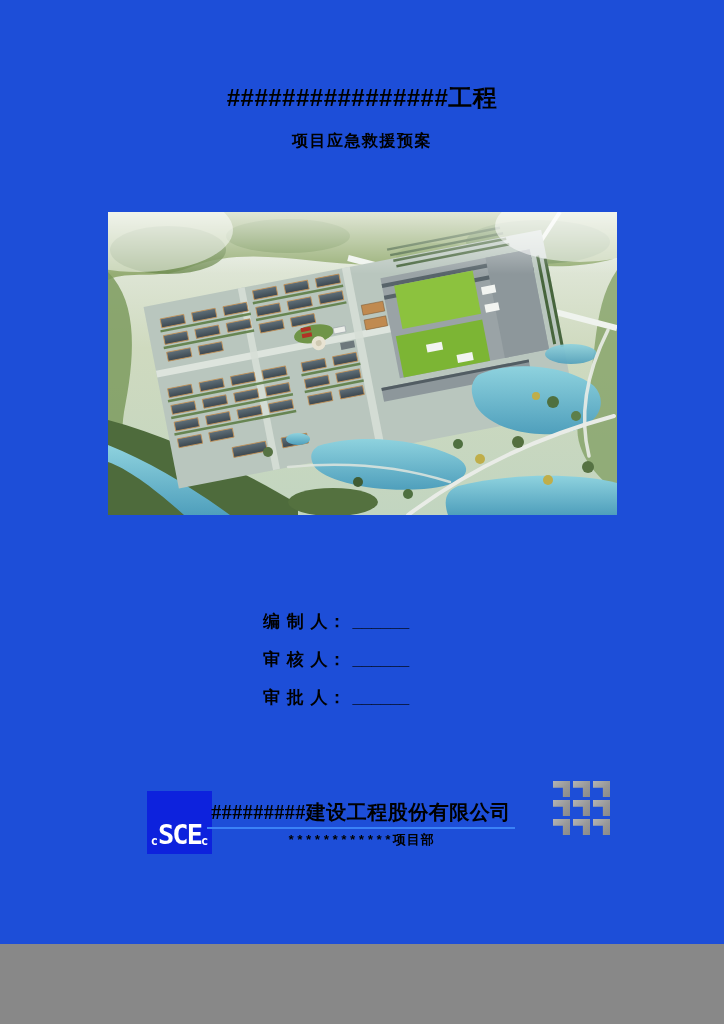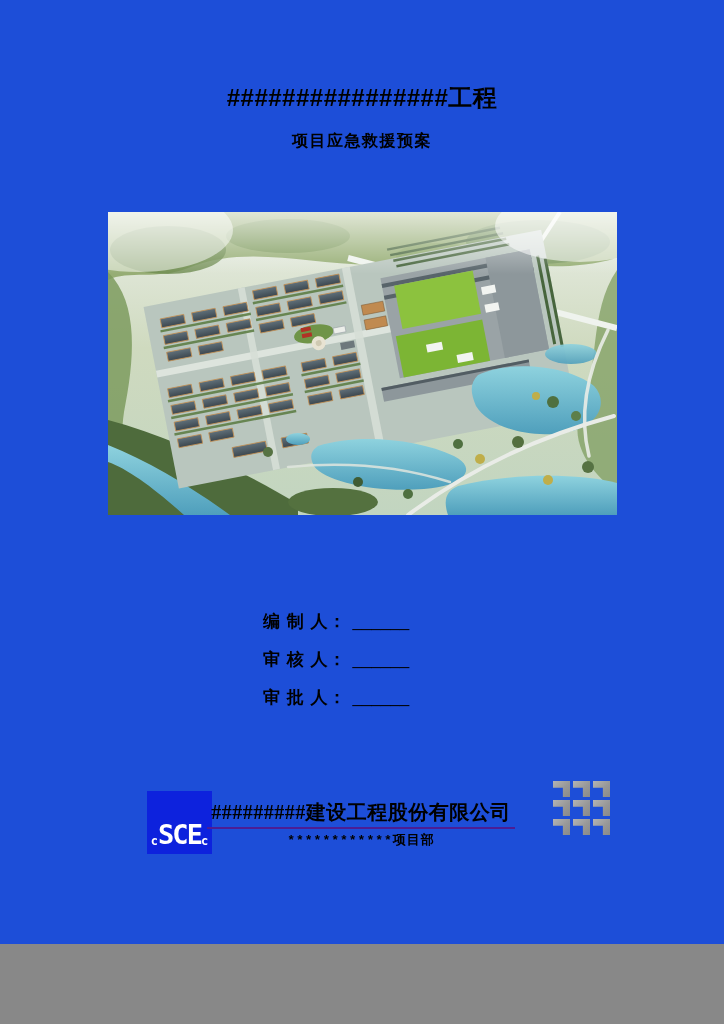--- a/index.html
+++ b/index.html
@@ -16,33 +16,33 @@
     position:absolute;top:131px;left:0;width:724px;text-align:center;
     font-size:16px;font-weight:bold;letter-spacing:1.5px;
   }
   .aerial{
     position:absolute;left:108px;top:212px;width:509px;height:303px;
     overflow:hidden;background:#cfdcc6;
   }
   .sigs{position:absolute;left:263px;top:610px;}
   .sig-row{height:24px;margin-bottom:14px;font-size:17px;font-weight:bold;white-space:nowrap;}
   .sig-label{letter-spacing:1px;text-align:center;}
-  .sig-blank{margin-left:6px;letter-spacing:0;font-weight:normal;text-align:center;}
+  .sig-blank{margin-left:6px;letter-spacing:0;font-weight:bold;text-align:center;}
   .logo{
     position:absolute;left:147px;top:791px;width:65px;height:63px;
     background:#0d22dd;display:flex;align-items:flex-end;justify-content:center;
     padding-bottom:7px;box-sizing:border-box;color:#fff;
     font-family:"DejaVu Sans Mono",monospace;font-weight:bold;line-height:0.9;
   }
   .logo .l-sm{font-size:12px;}
   .logo .l-lg{font-size:27px;letter-spacing:-2px;}
   .company-wrap{position:absolute;left:205px;top:799px;width:312px;text-align:center;}
   .company{
     display:inline-block;font-family:"Liberation Serif",serif;font-size:20px;font-weight:600;
-    border-bottom:2px solid #4c1d95;padding:0 4px 1px 4px;letter-spacing:0.5px;white-space:nowrap;
+    border-bottom:2px solid #3b82f6;padding:0 4px 1px 4px;letter-spacing:0.5px;white-space:nowrap;
   }
   .dept{font-family:Liberation Mono, monospace;font-size:13px;font-weight:600;margin-top:2px;letter-spacing:1px;}
   .date{font-family:"Liberation Serif",serif;font-size:22px;margin-top:4px;letter-spacing:2px;}
   .grid-mark{
     position:absolute;left:553px;top:781px;
     display:grid;grid-template-columns:repeat(3,17px);grid-template-rows:repeat(3,16px);
     gap:3px;
   }
   .grid-cell{
     width:17px;height:16px;

